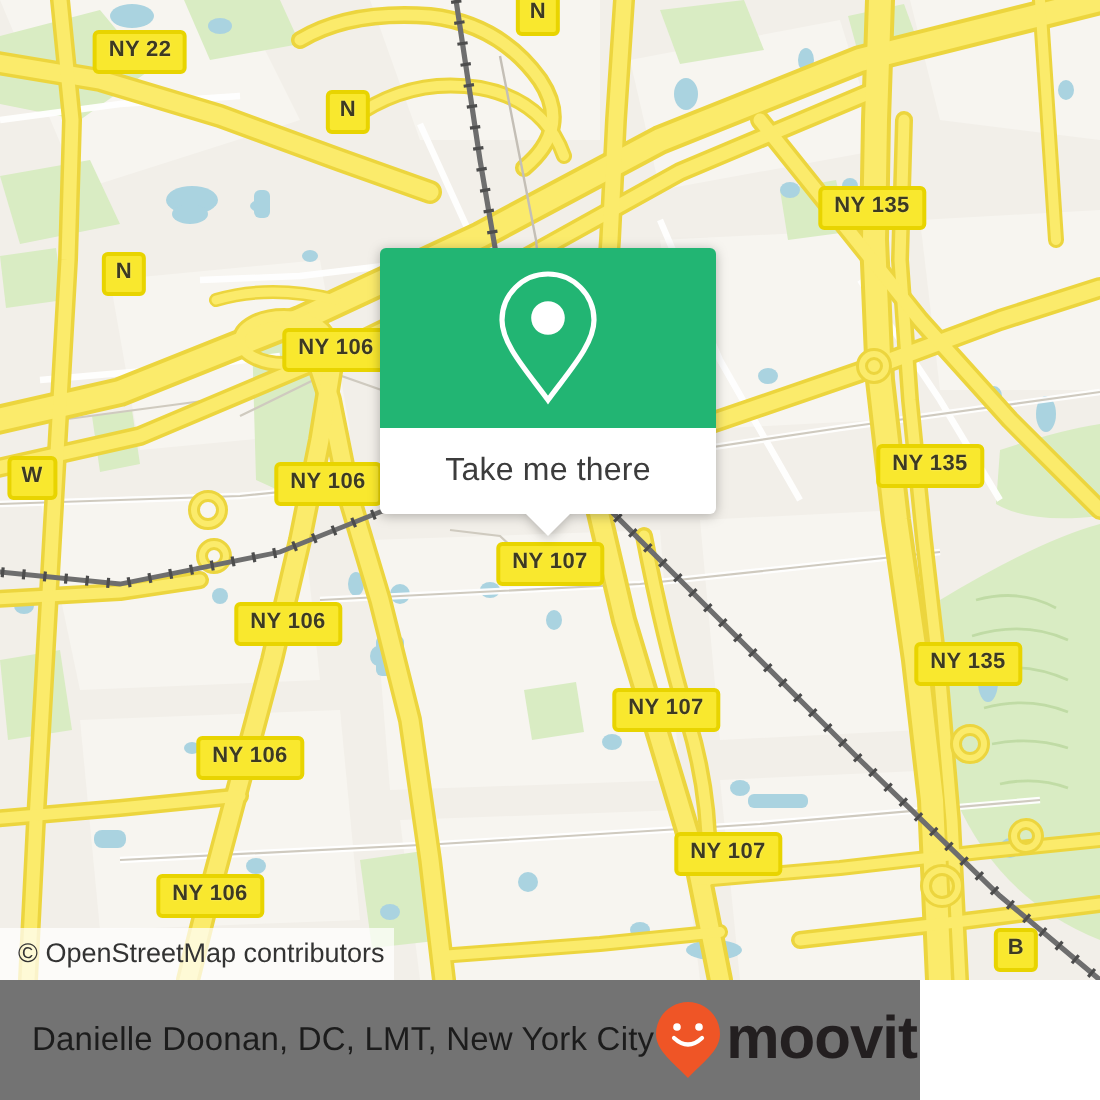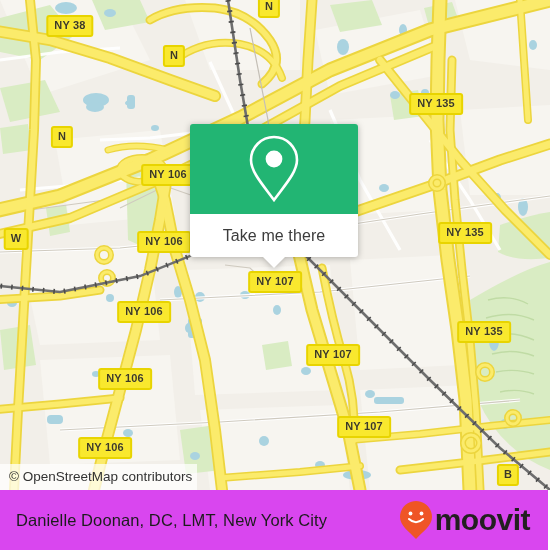--- a/index.html
+++ b/index.html
@@ -111,28 +111,28 @@
     border-left: 11px solid transparent;
     border-right: 11px solid transparent;
     border-top: 11px solid #ffffff;
   }
 
   
   #footer {
     position: absolute;
     left: 0;
     top: 490px;
-    width: 548px;
+    width: 460px;
     height: 60px;
-    background: #d946ef;
+    background: #737373;
     display: flex;
     align-items: center;
     justify-content: space-between;
     box-sizing: border-box;
-    padding: 0 18px 0 16px;
+    padding: 0 30px 0 16px;
     overflow: hidden;
   }
   #footer-title {
     font-size: 16.5px;
     color: #1c1c1c;
     font-family: "Liberation Sans", sans-serif;
     white-space: nowrap;
     letter-spacing: .1px;
   }
   #brand {
@@ -365,21 +365,21 @@
         <g>
           <path d="M-10,285 L60,292 L140,276 L210,248 L262,212" stroke="#6e6e6e" stroke-width="2.4" fill="none"></path>
           <path d="M-10,285 L60,292 L140,276 L210,248 L262,212" stroke="#4d4d4d" stroke-width="5" fill="none" stroke-dasharray="1.6 9"></path>
         </g>
 
         <path d="M250,28 L268,120 L274,180" stroke="#c4bfb6" stroke-width="1.2" fill="none"></path>
       </g>
     </svg>
 
     <div id="shield-layer">
-        <div class="shield" style="left: 70px; top: 26px;">NY 38</div>
+        <div class="shield" style="left: 70px; top: 26px;">NY 22</div>
         <div class="shield sq" style="left: 269px; top: 7px;">N</div>
         <div class="shield sq" style="left: 174px; top: 56px;">N</div>
         <div class="shield sq" style="left: 62px; top: 137px;">N</div>
         <div class="shield" style="left: 436px; top: 104px;">NY 135</div>
         <div class="shield" style="left: 465px; top: 233px;">NY 135</div>
         <div class="shield" style="left: 484px; top: 332px;">NY 135</div>
         <div class="shield" style="left: 168px; top: 175px;">NY 106</div>
         <div class="shield" style="left: 164px; top: 242px;">NY 106</div>
         <div class="shield" style="left: 144px; top: 312px;">NY 106</div>
         <div class="shield" style="left: 125px; top: 379px;">NY 106</div>

